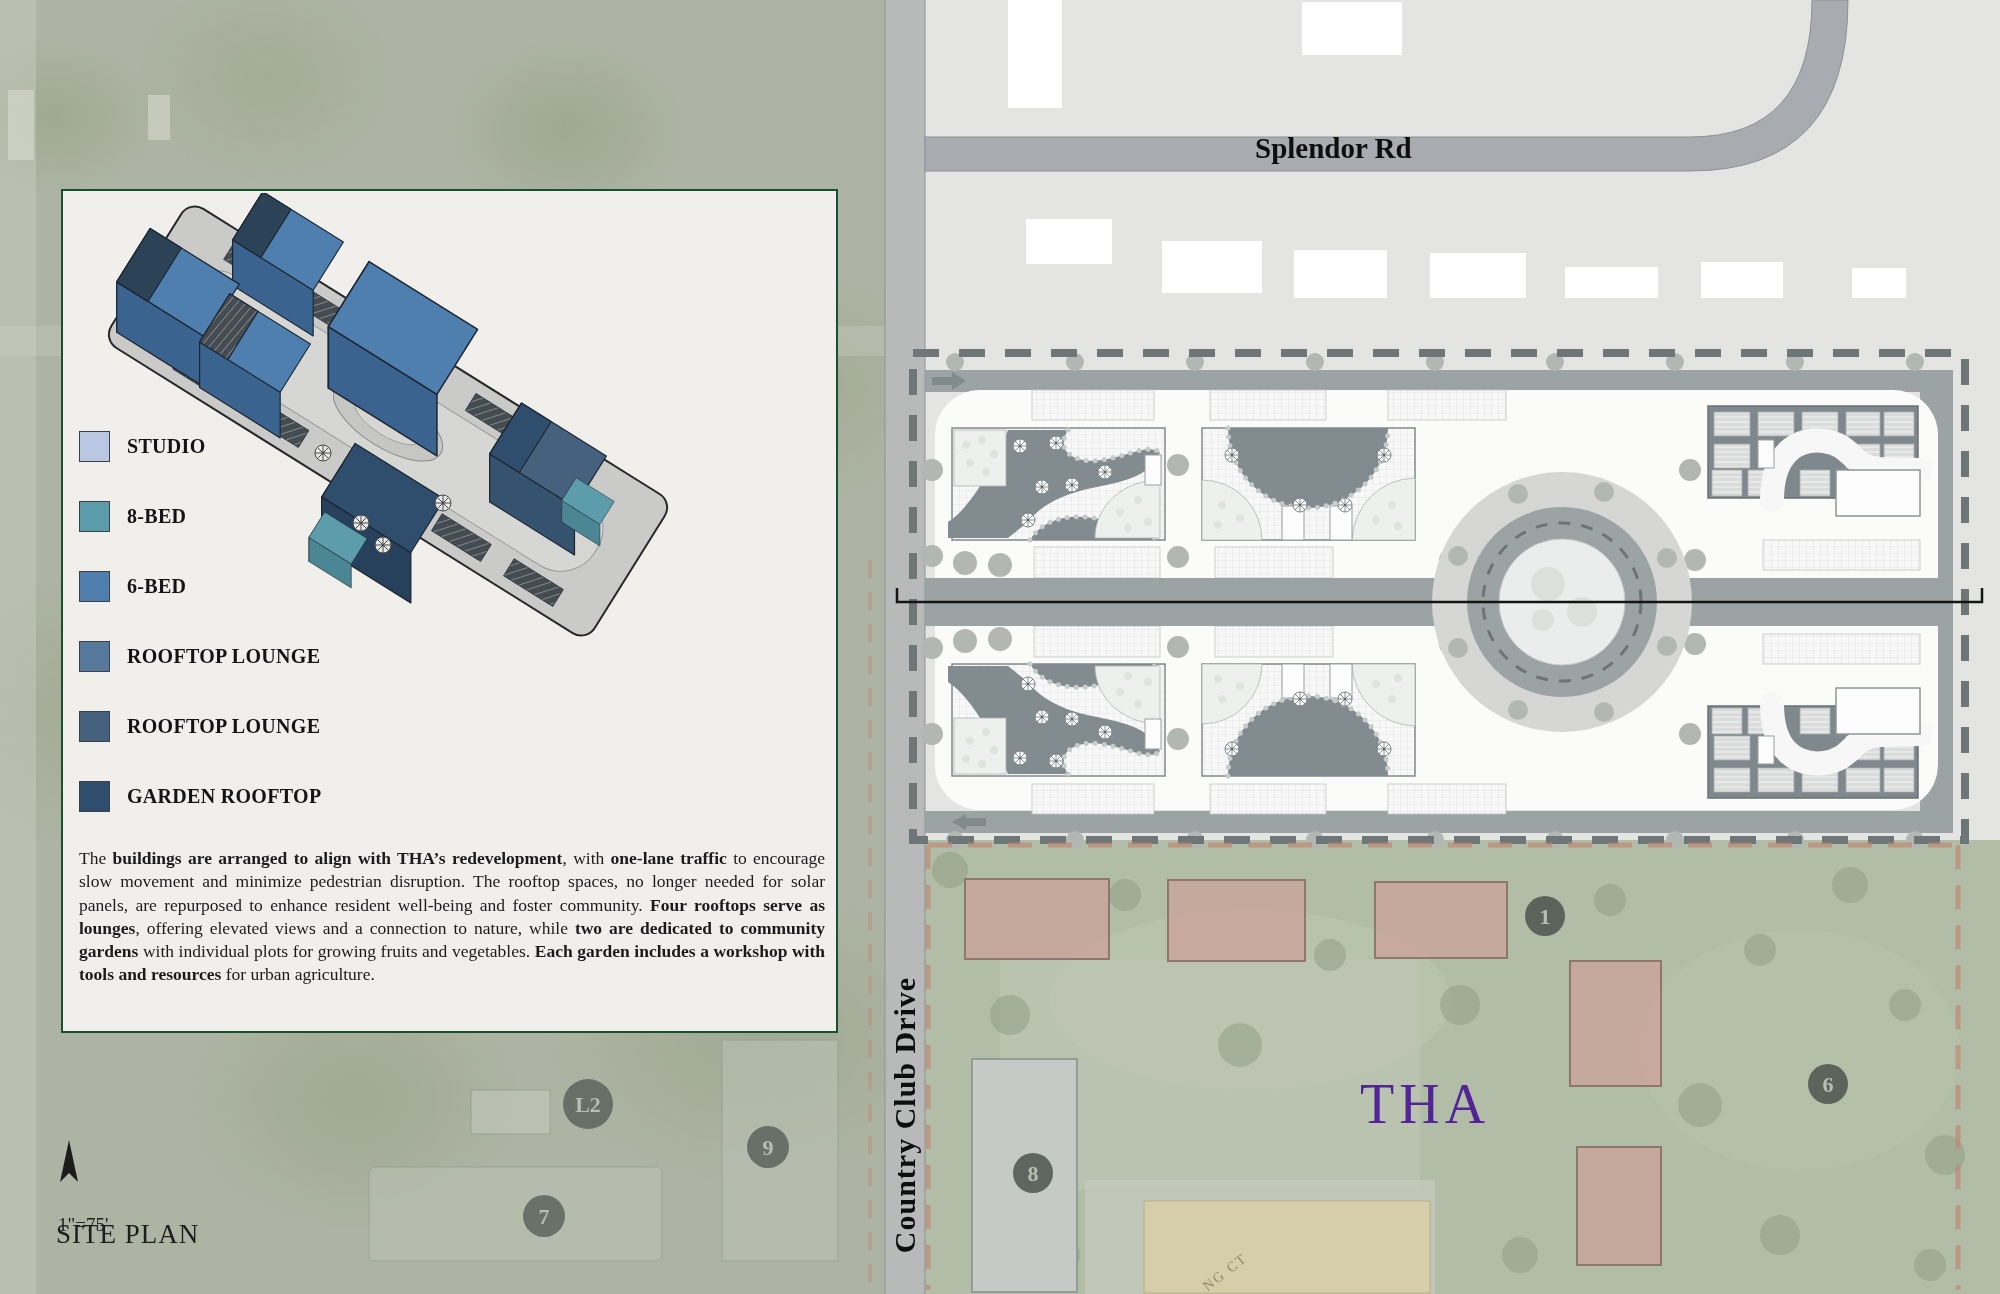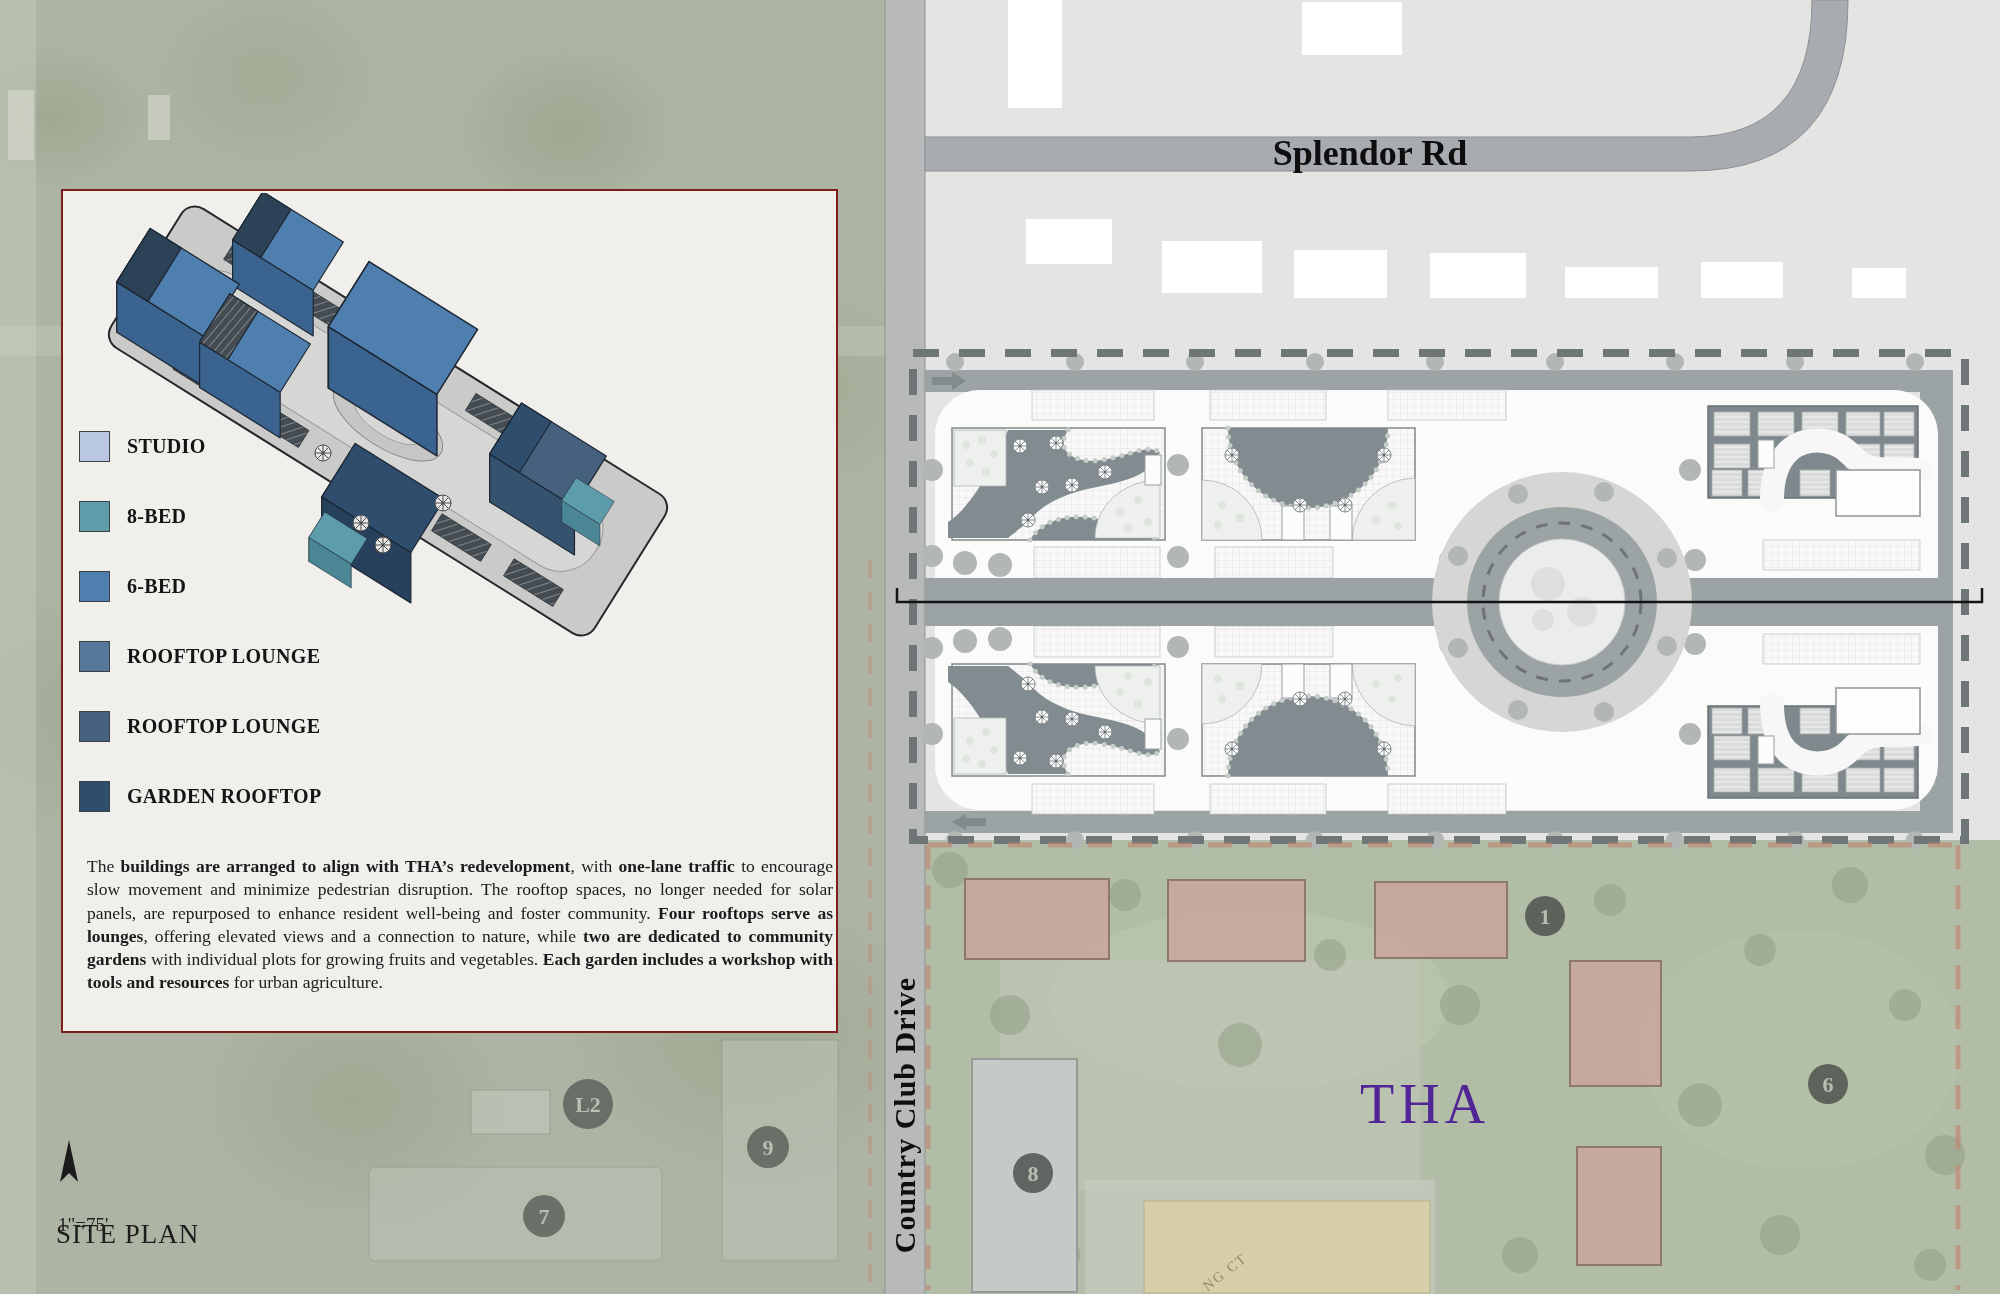--- a/index.html
+++ b/index.html
@@ -20,31 +20,31 @@
       radial-gradient(300px 220px at 85% 80%, rgba(148,160,132,.5), transparent 70%),
       radial-gradient(160px 120px at 70% 63%, rgba(199,205,189,.38), transparent 70%);}
   .lrect{position:absolute;background:#dfe2d8;opacity:.5;}
   
   .title{position:absolute;left:62px;top:34px;font-size:35px;letter-spacing:2.5px;color:#161616;}
   .siteplan-label{position:absolute;left:56px;top:1178px;font-size:27px;letter-spacing:1px;color:#1d1d1d;margin-top:41px;}
   .scale-label{position:absolute;left:58px;top:1214px;font-size:19px;color:#222;}
   .north{position:absolute;left:58px;top:1140px;}
   
   .panel{position:absolute;left:61px;top:189px;width:773px;height:840px;
-         background:#f0efec;border:2px solid #7f1d1d;}
+         background:#f0efec;border:2px solid #14532d;}
   .axon{position:absolute;left:20px;top:2px;}
   .legend{position:absolute;left:16px;top:240px;}
   .lrow{display:flex;align-items:center;height:30px;margin-bottom:40px;}
   .swatch{width:29px;height:29px;border:1.5px solid #3c4044;flex:0 0 auto;}
   .llabel{margin-left:17px;font-weight:bold;font-size:20px;letter-spacing:.3px;color:#141414;white-space:nowrap;}
-  .desc{position:absolute;left:16px;top:656px;width:746px;margin:8px;font-size:17.5px;line-height:1.33;
+  .desc{position:absolute;left:16px;top:656px;width:746px;margin:0;font-size:17.5px;line-height:1.33;
         color:#1b1b1b;text-align:justify;}
   
-  .splendor{position:absolute;left:1255px;top:132px;width:230px;text-align:center;
-            font-weight:bold;font-size:36px;color:#0e0e0e;}
+  .splendor{position:absolute;left:1255px;top:132px;width:230px;text-align:left;
+            font-weight:bold;font-size:29px;color:#0e0e0e;}
   .ccdrive{position:absolute;left:705px;top:1093px;width:400px;height:44px;line-height:44px;
            transform:rotate(-90deg);text-align:center;font-weight:bold;font-size:30px;
            letter-spacing:1px;color:#0e0e0e;}
   .tha{position:absolute;left:1360px;top:1072px;font-size:56px;letter-spacing:5px;color:#4c1d95;opacity:.95;}
   
   .tree{fill:#b2b7b4;}
   .tree2{fill:#8d9c82;opacity:.5;}
   .dark{fill:#828b8f;}
   .bead{fill:none;stroke:#c6ccc8;stroke-width:5;stroke-dasharray:0 9;stroke-linecap:round;}
   .fan{fill:#eef0ee;stroke:#aeb4b2;stroke-width:.8;}

